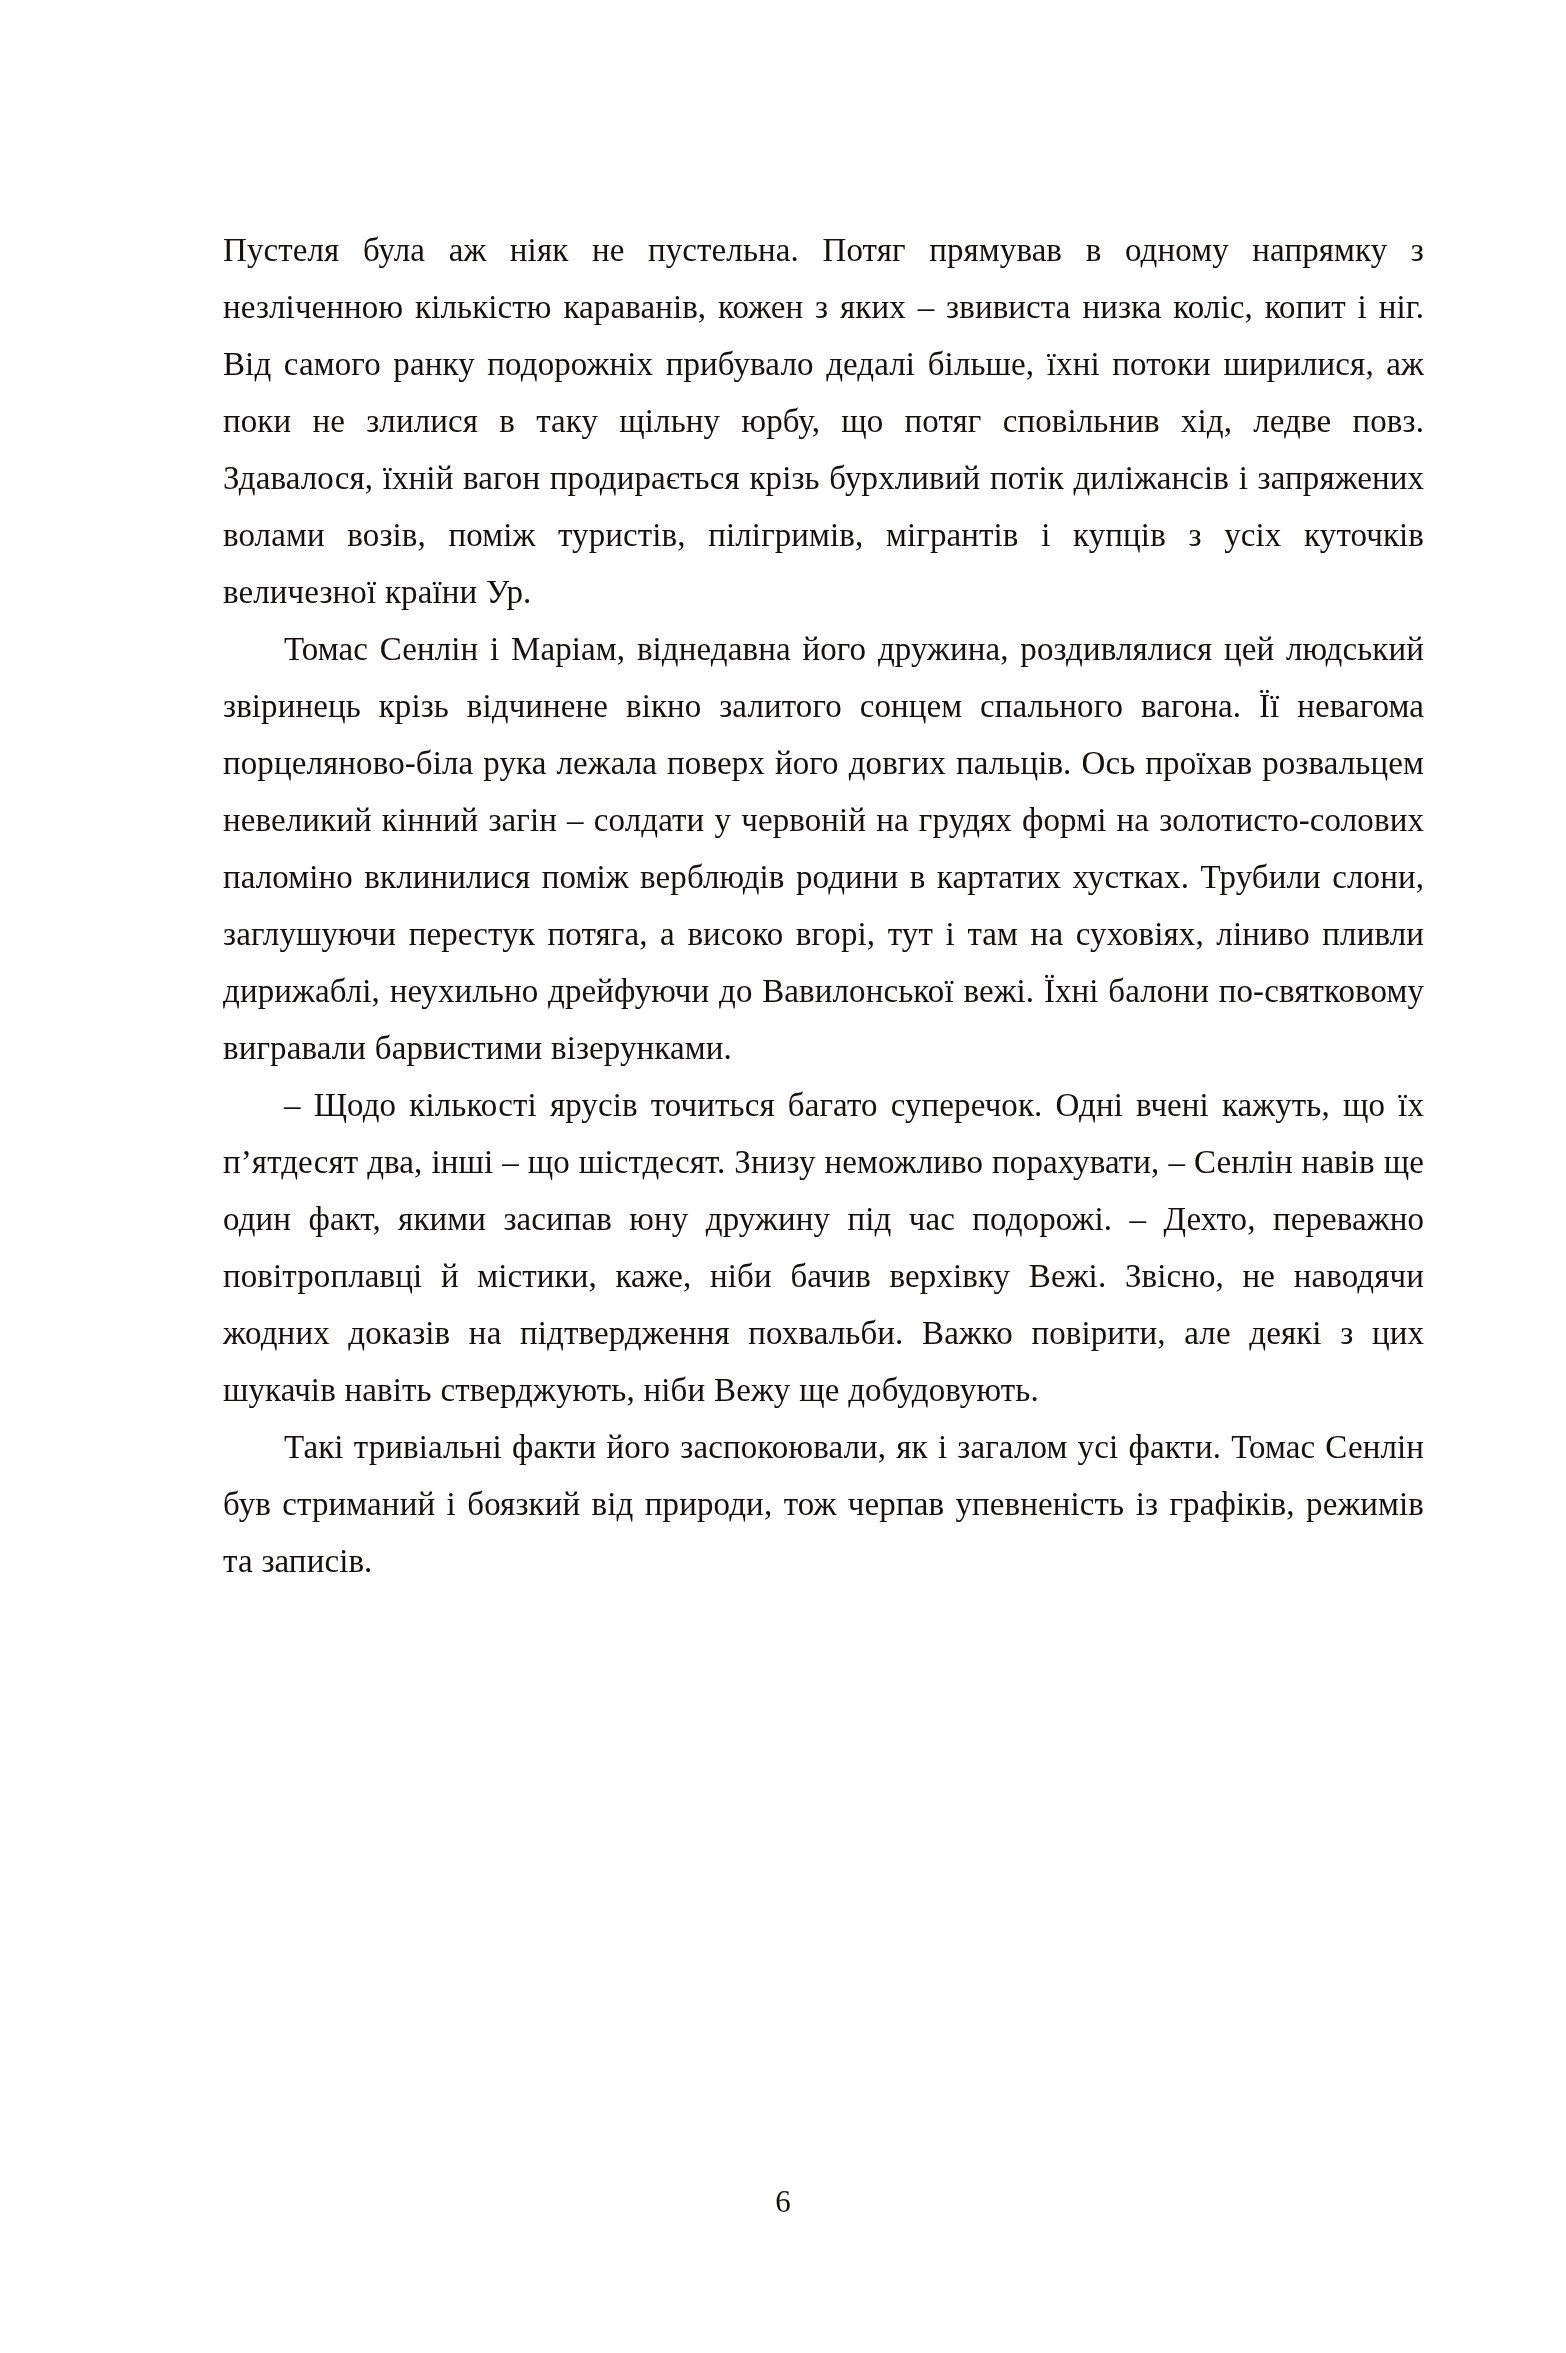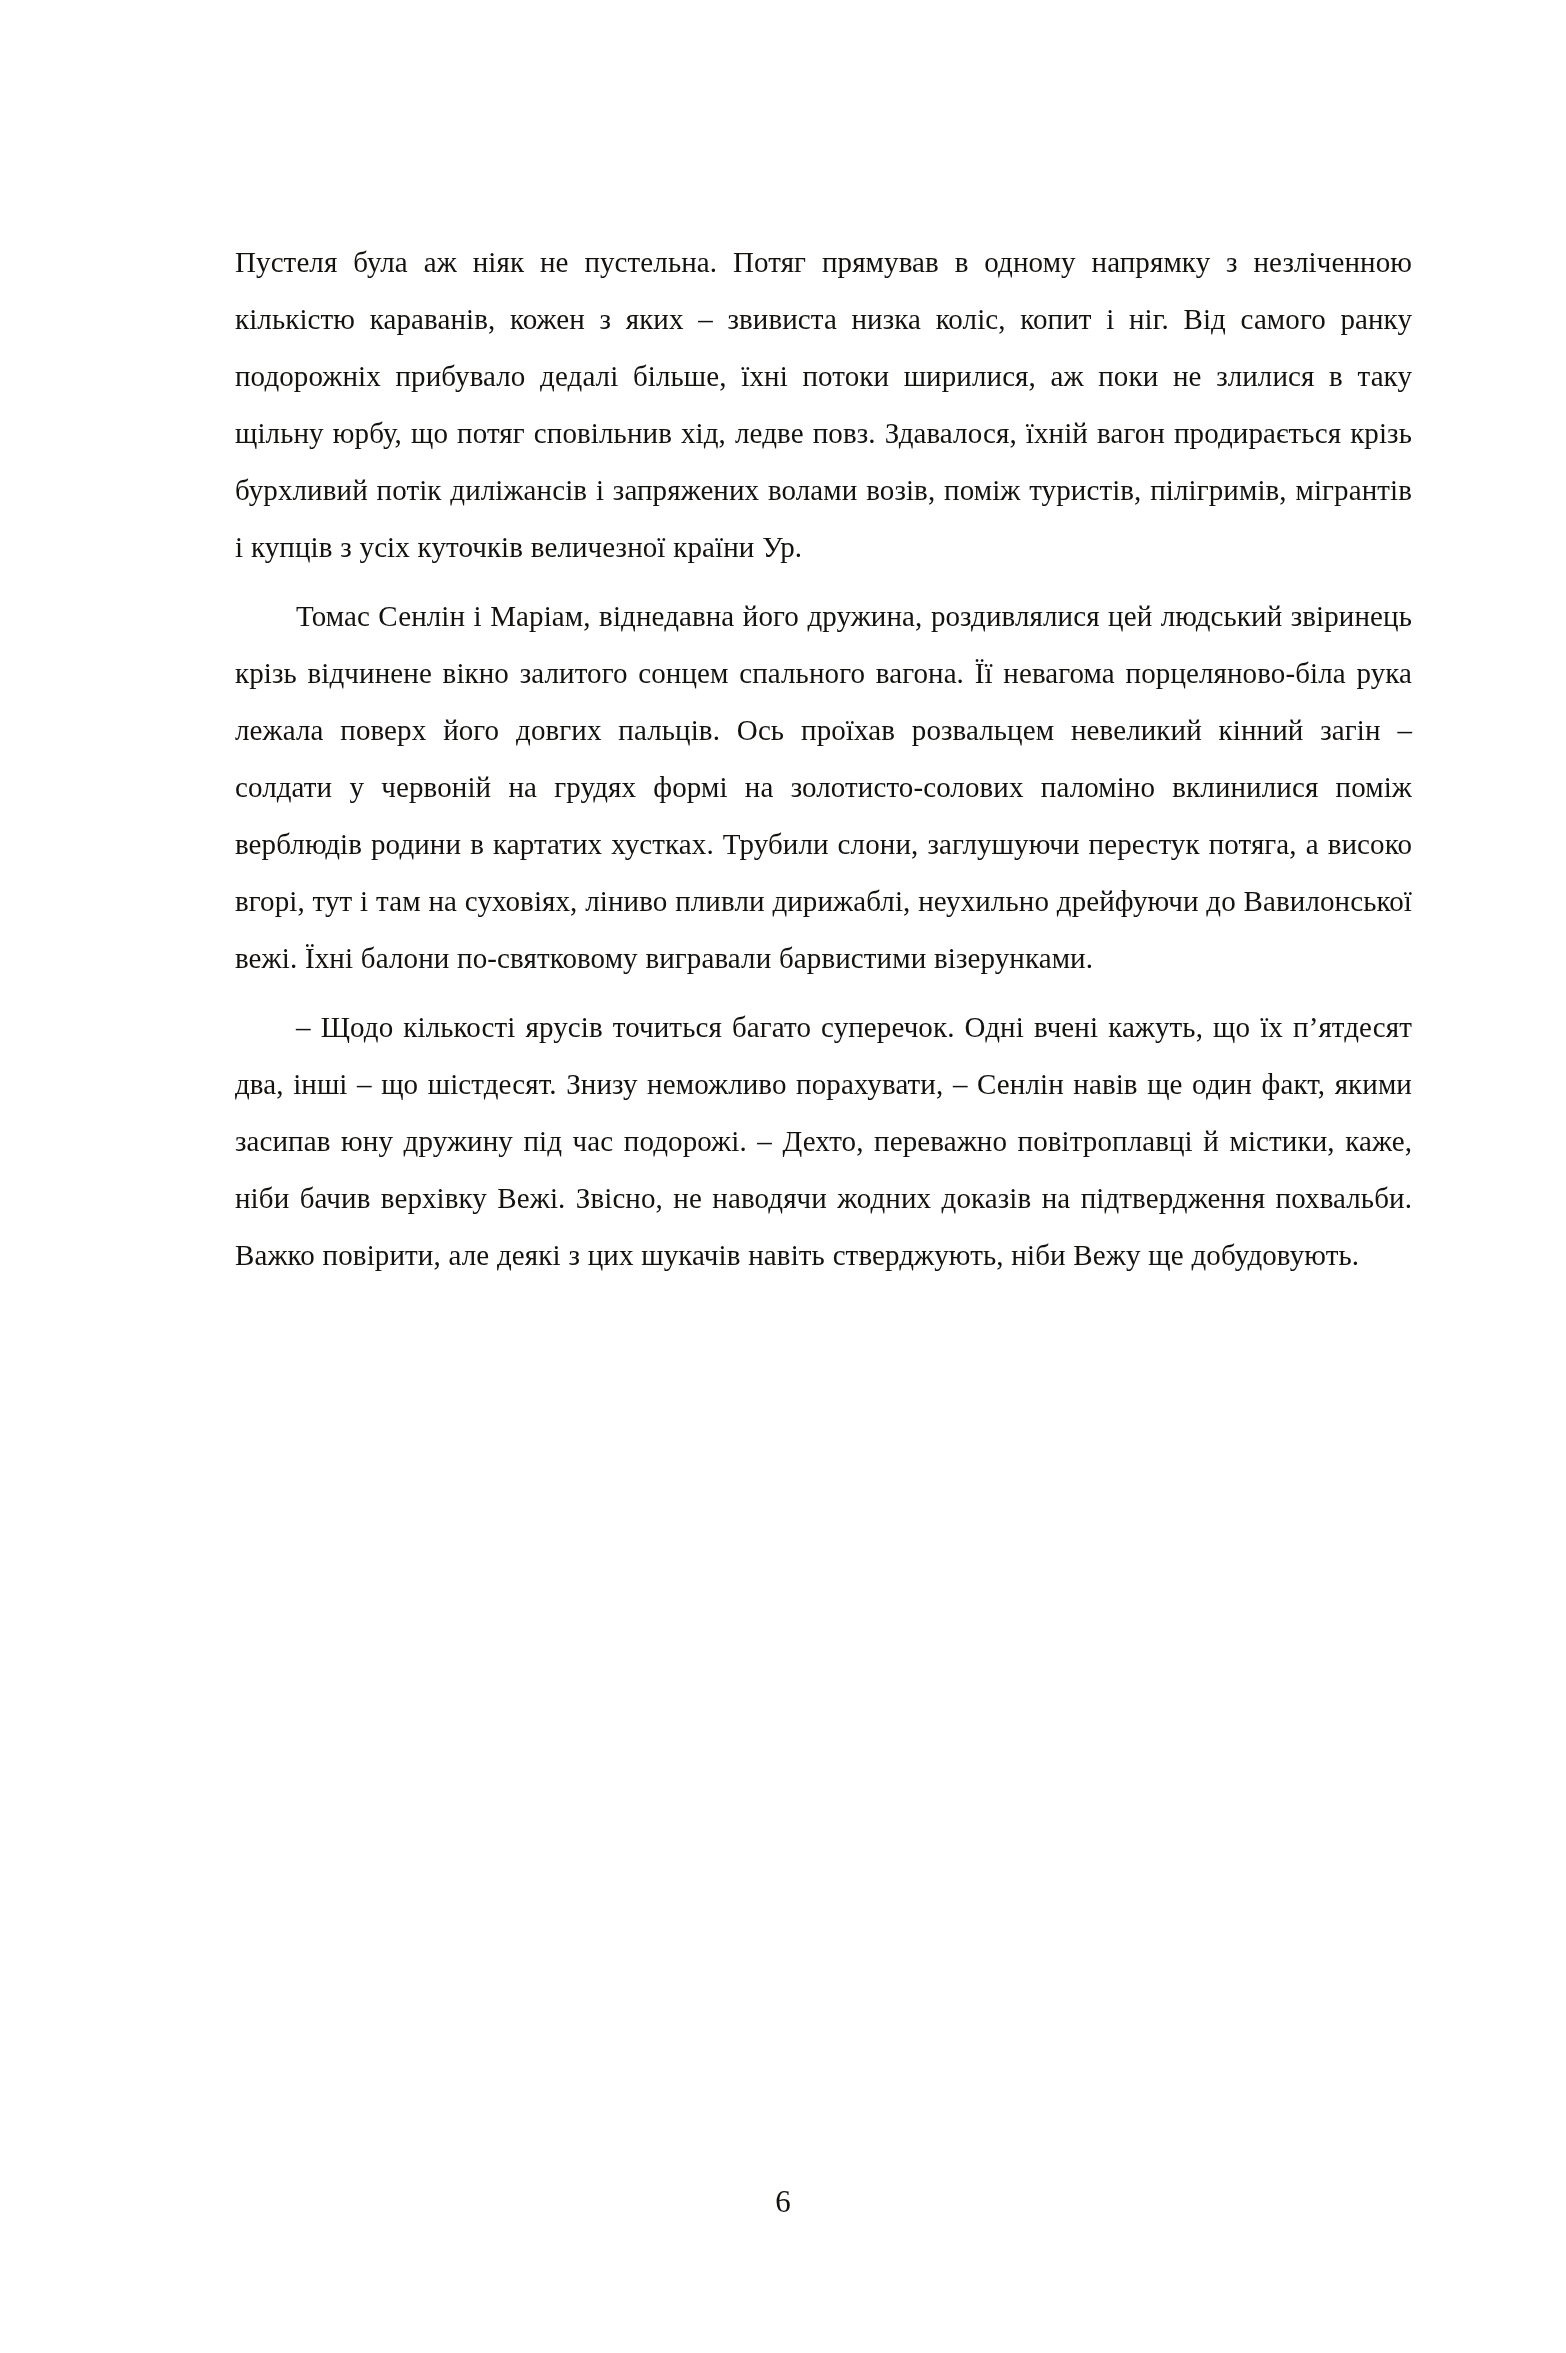--- a/index.html
+++ b/index.html
@@ -20,24 +20,24 @@
     overflow: hidden;
     box-sizing: border-box;
   }
   .text-block {
     position: absolute;
     left: 223px;
     top: 222px;
     width: 1201px;
   }
   .para {
-    margin: 12px;
+    margin: 0;
     text-align: justify;
     text-justify: inter-word;
-    font-size: 29px;
+    font-size: 33px;
     line-height: 57px;
     letter-spacing: 0.1px;
     word-spacing: 0.4px;
     color: #14120f;
     -webkit-font-smoothing: antialiased;
   }
   .para.indent {
     text-indent: 61px;
   }
   .para.indent-wide {
@@ -63,19 +63,20 @@
 
   <div class="text-block">
 
     <p class="para">Пустеля була аж ніяк не пустельна. Потяг прямував в одному напрямку з незліченною кількістю караванів, кожен з яких – звивиста низка коліс, копит і ніг. Від самого ранку подорожніх прибувало дедалі більше, їхні потоки ширилися, аж поки не злилися в таку щільну юрбу, що потяг сповільнив хід, ледве повз. Здавалося, їхній вагон продирається крізь бурхливий потік диліжансів і запряжених волами возів, поміж туристів, пілігримів, мігрантів і купців з усіх куточків величезної країни Ур.</p>
 
     <p class="para indent">Томас Сенлін і Маріам, віднедавна його дружина, роздивлялися цей людський звіринець крізь відчинене вікно залитого сонцем спального вагона. Її невагома порцеляново-біла рука лежала поверх його довгих пальців. Ось проїхав розвальцем невеликий кінний загін – солдати у червоній на грудях формі на золотисто-солових паломіно вклинилися поміж верблюдів родини в картатих хустках. Трубили слони, заглушуючи перестук потяга, а високо вгорі, тут і там на суховіях, ліниво пливли дирижаблі, неухильно дрейфуючи до Вавилонської вежі. Їхні балони по-святковому вигравали барвистими візерунками.</p>
 
 
     <p class="para indent">– Щодо кількості ярусів точиться багато суперечок. Одні вчені кажуть, що їх п’ятдесят два, інші – що шістдесят. Знизу неможливо порахувати, – Сенлін навів ще один факт, якими засипав юну дружину під час подорожі. – Дехто, переважно повітроплавці й містики, каже, ніби бачив верхівку Вежі. Звісно, не наводячи жодних доказів на підтвердження похвальби. Важко повірити, але деякі з цих шукачів навіть стверджують, ніби Вежу ще добудовують.</p>
 
+    <p class="para indent">Такі тривіальні факти його заспокоювали, як і загалом усі факти. Томас Сенлін був стриманий і боязкий від природи, тож черпав упевненість із графіків, режимів та записів.</p>
 
   </div>
 
   <div class="folio">6</div>
 
 </div>
 
 
 </body></html>

